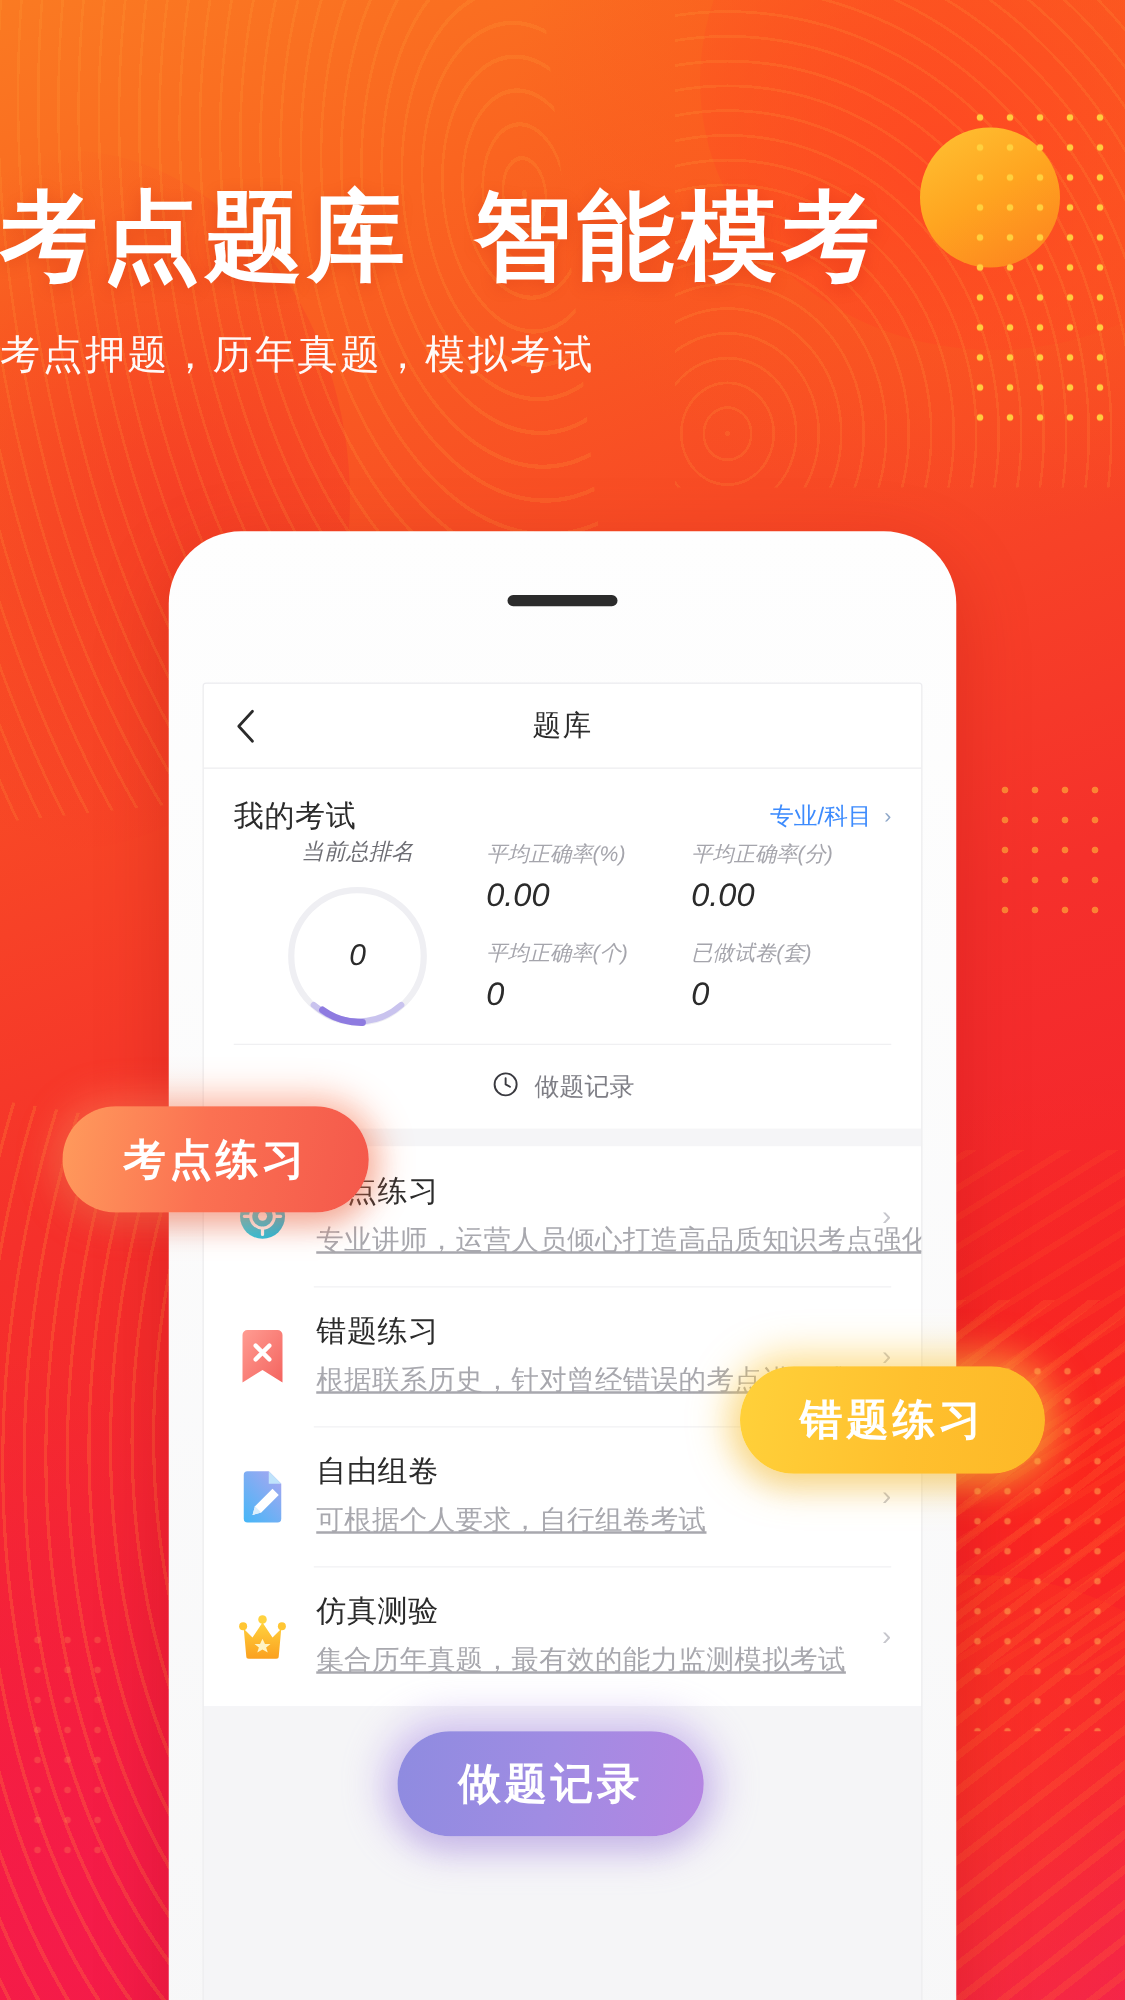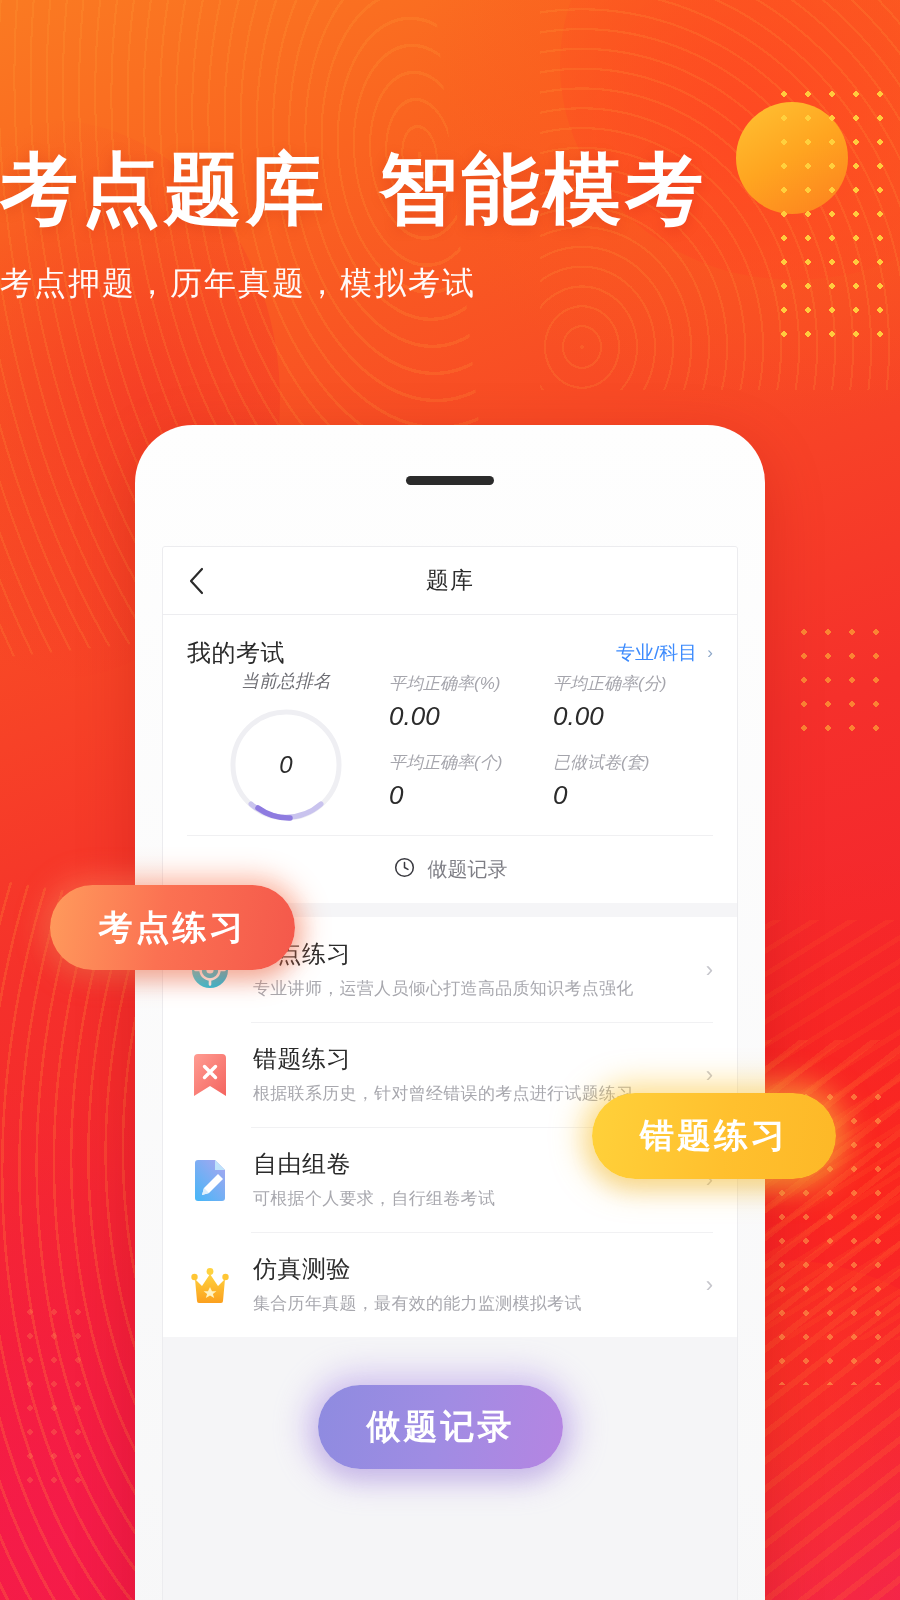--- a/index.html
+++ b/index.html
@@ -179,21 +179,21 @@
   .list-item {
     display:flex; align-items:center; gap:20px;
     padding:22px 0; position:relative;
   }
   .list-item + .list-item::before {
     content:""; position:absolute; left:64px; right:0; top:0; height:1px; background:#F1F1F3;
   }
   .li-icon { width:46px; height:46px; flex:none; display:flex; align-items:center; justify-content:center; }
   .li-text { flex:1; min-width:0; }
   .li-title { font-size:24px; color:#2B2B2B; line-height:1.25; letter-spacing:.5px; }
-  .li-desc { font-size:17px; color:#A8A8AE; margin-top:8px; letter-spacing:.3px; white-space:nowrap; }
+  .li-desc { font-size:22px; color:#A8A8AE; margin-top:8px; letter-spacing:.3px; white-space:nowrap;text-decoration:underline; }
   .li-chev { font-size:22px; color:#C6C6CC; flex:none; padding-left:6px; }
 
   .list-tail { height:200px; background:#F5F5F7; }
 
   
   .pill {
     position:absolute; display:flex; align-items:center; justify-content:center;
     color:#fff; font-size:34px; font-weight:bold; letter-spacing:3px;
     border-radius:60px; white-space:nowrap;
   }

